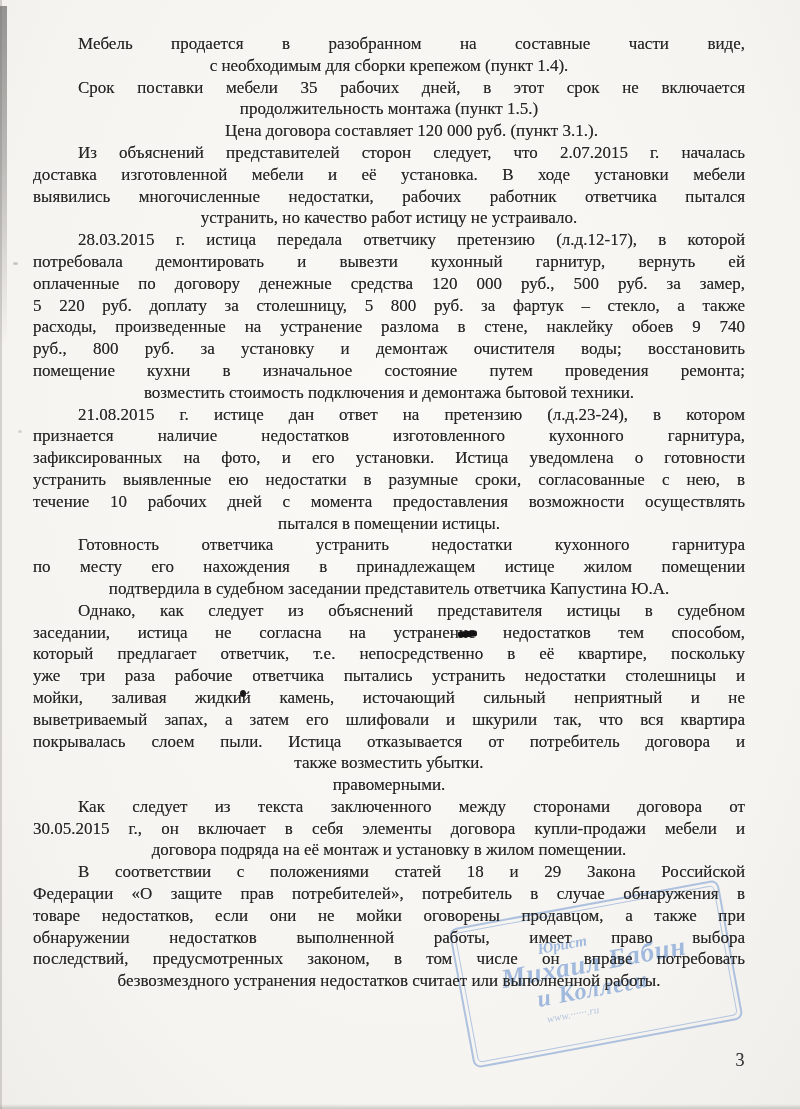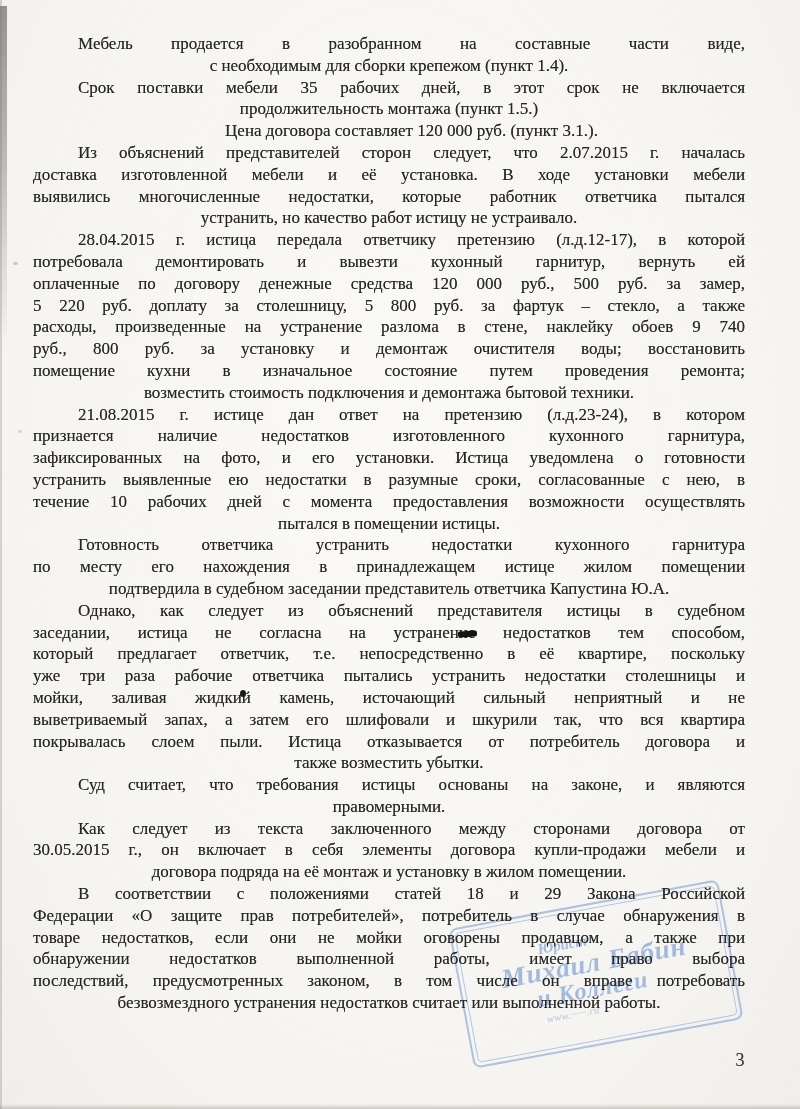--- a/index.html
+++ b/index.html
@@ -134,25 +134,25 @@
       <div class="para">
         <div class="ln just first">Срок поставки мебели 35 рабочих дней, в этот срок не включается</div>
         <div class="ln">продолжительность монтажа (пункт 1.5.)</div>
       </div>
       <div class="para">
         <div class="ln first">Цена договора составляет 120 000 руб. (пункт 3.1.).</div>
       </div>
       <div class="para">
         <div class="ln just first">Из объяснений представителей сторон следует, что 2.07.2015 г. началась</div>
         <div class="ln just">доставка изготовленной мебели и её установка. В ходе установки мебели</div>
-        <div class="ln just">выявились многочисленные недостатки, которые работник ответчика пытался</div>
+        <div class="ln just">выявились многочисленные недостатки, рабочих работник ответчика пытался</div>
         <div class="ln">устранить, но качество работ истицу не устраивало.</div>
       </div>
       <div class="para">
-        <div class="ln just first">28.04.2015 г. истица передала ответчику претензию (л.д.12-17), в которой</div>
+        <div class="ln just first">28.03.2015 г. истица передала ответчику претензию (л.д.12-17), в которой</div>
         <div class="ln just">потребовала демонтировать и вывезти кухонный гарнитур, вернуть ей</div>
         <div class="ln just">оплаченные по договору денежные средства 120 000 руб., 500 руб. за замер,</div>
         <div class="ln just">5 220 руб. доплату за столешницу, 5 800 руб. за фартук – стекло, а также</div>
         <div class="ln just">расходы, произведенные на устранение разлома в стене, наклейку обоев 9 740</div>
         <div class="ln just">руб., 800 руб. за установку и демонтаж очистителя воды; восстановить</div>
         <div class="ln just">помещение кухни в изначальное состояние путем проведения ремонта;</div>
         <div class="ln">возместить стоимость подключения и демонтажа бытовой техники.</div>
       </div>
       <div class="para">
         <div class="ln just first">21.08.2015 г. истице дан ответ на претензию (л.д.23-24), в котором</div>
@@ -171,21 +171,20 @@
         <div class="ln just first">Однако, как следует из объяснений представителя истицы в судебном</div>
         <div class="ln just">заседании, истица не согласна на устранение недостатков тем способом,</div>
         <div class="ln just">который предлагает ответчик, т.е. непосредственно в её квартире, поскольку</div>
         <div class="ln just">уже три раза рабочие ответчика пытались устранить недостатки столешницы и</div>
         <div class="ln just">мойки, заливая жидкий камень, источающий сильный неприятный и не</div>
         <div class="ln just">выветриваемый запах, а затем его шлифовали и шкурили так, что вся квартира</div>
         <div class="ln just">покрывалась слоем пыли. Истица отказывается от потребитель договора и</div>
         <div class="ln">также возместить убытки.</div>
       </div>
       <div class="para">
-        <div class="ln just first">Суд считает, что требования истицы основаны на законе, и являются</div>
         <div class="ln">правомерными.</div>
       </div>
       <div class="para">
         <div class="ln just first">Как следует из текста заключенного между сторонами договора от</div>
         <div class="ln just">30.05.2015 г., он включает в себя элементы договора купли-продажи мебели и</div>
         <div class="ln">договора подряда на её монтаж и установку в жилом помещении.</div>
       </div>
       <div class="para">
         <div class="ln just first">В соответствии с положениями статей 18 и 29 Закона Российской</div>
         <div class="ln just">Федерации «О защите прав потребителей», потребитель в случае обнаружения в</div>

